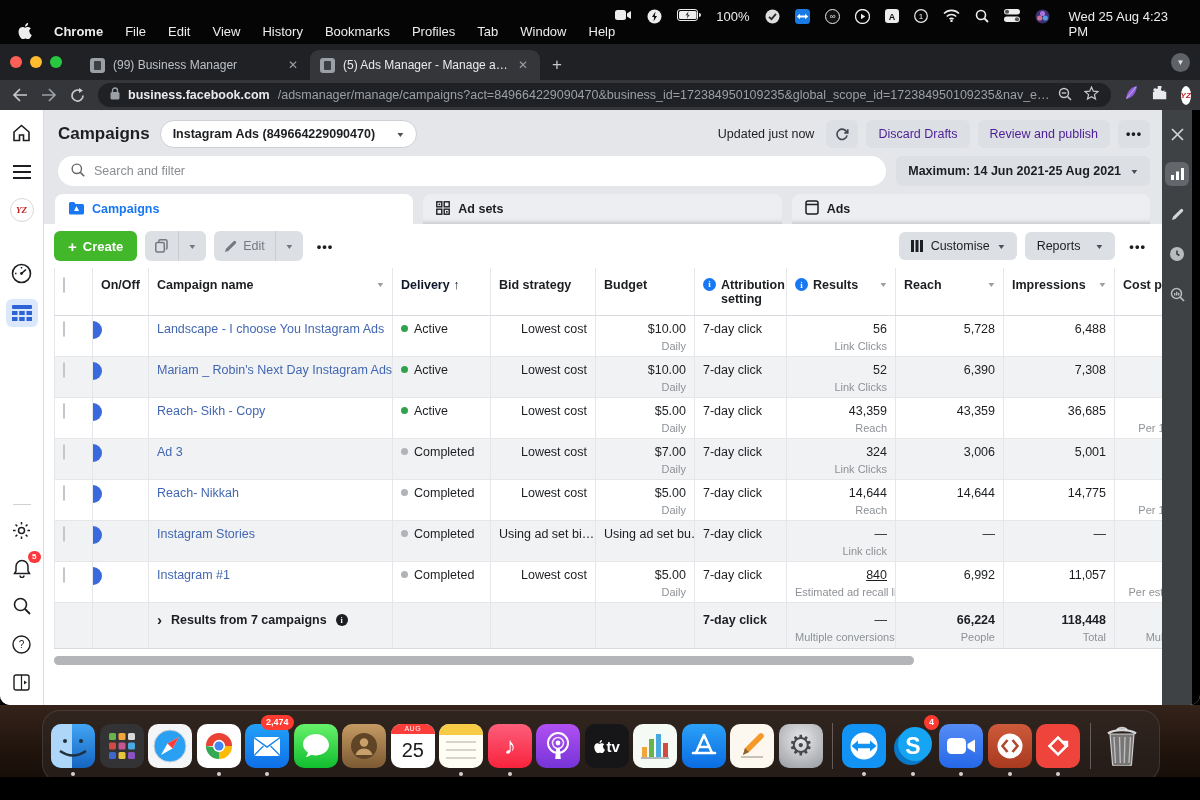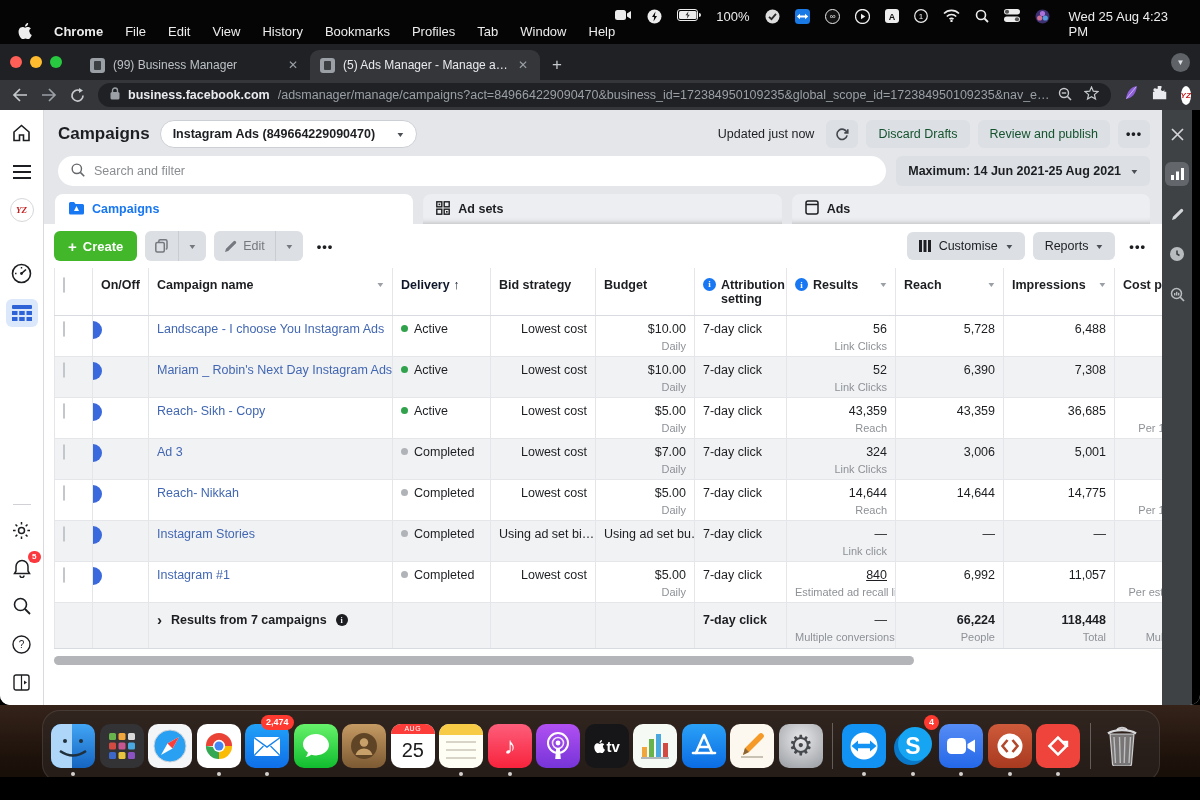--- a/index.html
+++ b/index.html
@@ -55,21 +55,21 @@
   .dr-ic{color:#d3d5d8;display:flex;align-items:center;justify-content:center;width:24px;height:24px;}
   .dr-ic.active{background:#63666a;border-radius:6px;}
 
   .content{position:absolute;left:0;top:0;bottom:0;right:38px;display:flex;flex-direction:column;}
   .am-header{height:44px;display:flex;align-items:center;gap:10px;padding:4px 12px 0 14px;}
   .am-title{font-size:17px;font-weight:bold;color:#1c1e21;}
   .account-pill{height:28px;background:#fff;border:1px solid #ccd0d5;border-radius:16px;display:flex;align-items:center;gap:22px;padding:0 12px;font-size:12.5px;font-weight:bold;color:#1c1e21;}
   .hdr-right{margin-left:auto;display:flex;align-items:center;gap:8px;}
   .updated{font-size:12.5px;color:#1c1e21;margin-right:4px;}
   .gbtn{height:28px;background:#dcdfe4;border-radius:6px;display:flex;align-items:center;justify-content:center;padding:0 12px;font-size:12.5px;color:#1c1e21;}
-  .gbtn.disabled{color:#14532d;}
+  .gbtn.disabled{color:#4c1d95;}
   .gbtn.icon-only{width:32px;padding:0;}
   .caret{font-size:7px;color:#4b4f56;transform:scaleX(1.4);display:inline-block;}
   .search-row{height:34px;display:flex;align-items:center;gap:10px;padding:0 12px 0 14px;}
   .searchbox{flex:1;height:30px;background:#fff;border-radius:16px;display:flex;align-items:center;gap:9px;padding:0 13px;color:#8a8d91;font-size:12.5px;}
   .datepill{height:30px;background:#dcdfe4;border-radius:6px;display:flex;align-items:center;gap:10px;padding:0 12px;font-size:12.5px;font-weight:bold;color:#1c1e21;}
   .nav-tabs{display:flex;gap:10px;padding:6px 12px 0 11px;height:36px;}
   .ntab{flex:1;border-radius:8px 8px 0 0;background:#edeef1;display:flex;align-items:center;gap:8px;padding:0 13px;font-size:12.5px;font-weight:bold;color:#1c1e21;box-shadow:inset 0 -6px 6px -6px rgba(0,0,0,.28);}
   .ntab.active{background:#fff;color:#1877f2;box-shadow:none;}
   .bluedot{width:8px;height:8px;border-radius:50%;background:#1877f2;margin-left:2px;}
 
@@ -479,21 +479,21 @@
             <span class="tb-right">
               <span class="gbtn" style="gap:8px;">
                 <svg width="12" height="12" viewBox="0 0 12 12">
                     <rect x="0" y="0" width="3" height="12" fill="#1c1e21"></rect>
                     <rect x="4.5" y="0" width="3" height="12" fill="#1c1e21"></rect>
                     <rect x="9" y="0" width="3" height="12" fill="#1c1e21"></rect>
                   </svg>
                 <span>Customise</span>
                   <span class="caret">▼</span>
               </span>
-              <span class="gbtn" style="gap:8px;">
+              <span class="gbtn" style="gap:16px;">
                   <span>Reports</span>
                   <span class="caret">▼</span>
                 </span>
               <span class="dots-btn">•••</span>
             </span>
           </div>
 
           <div class="tablewrap">
             <table class="camp">
               <colgroup>

